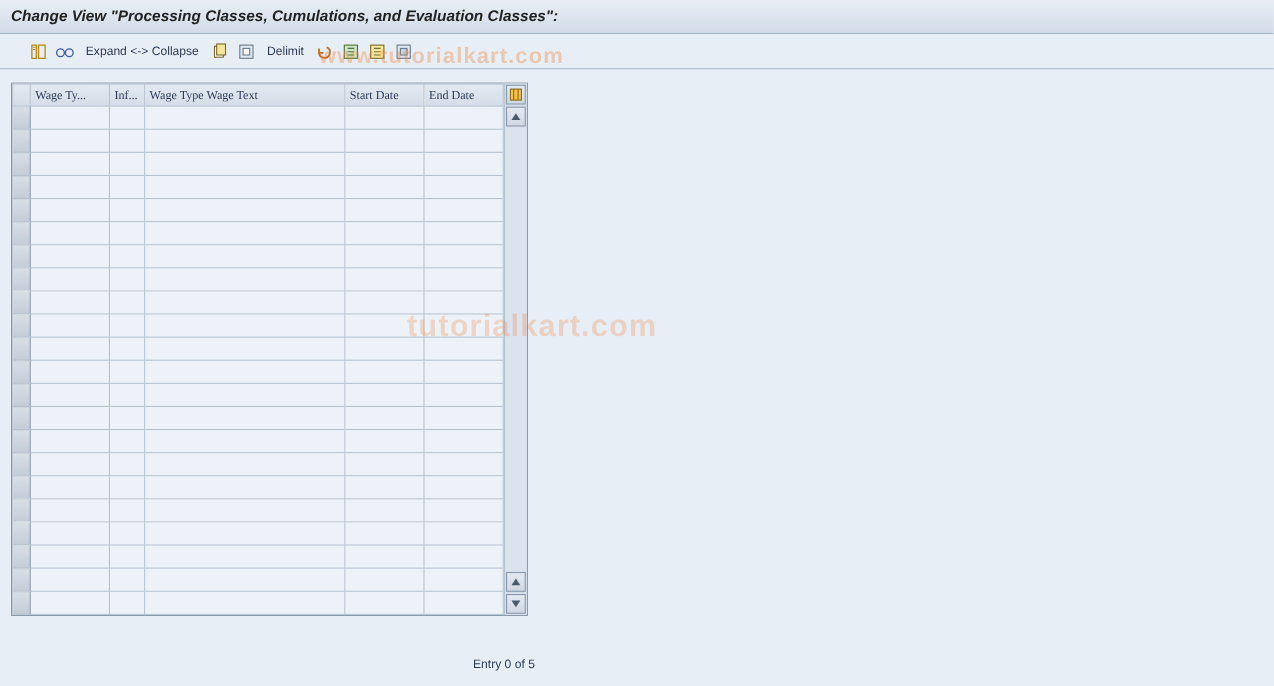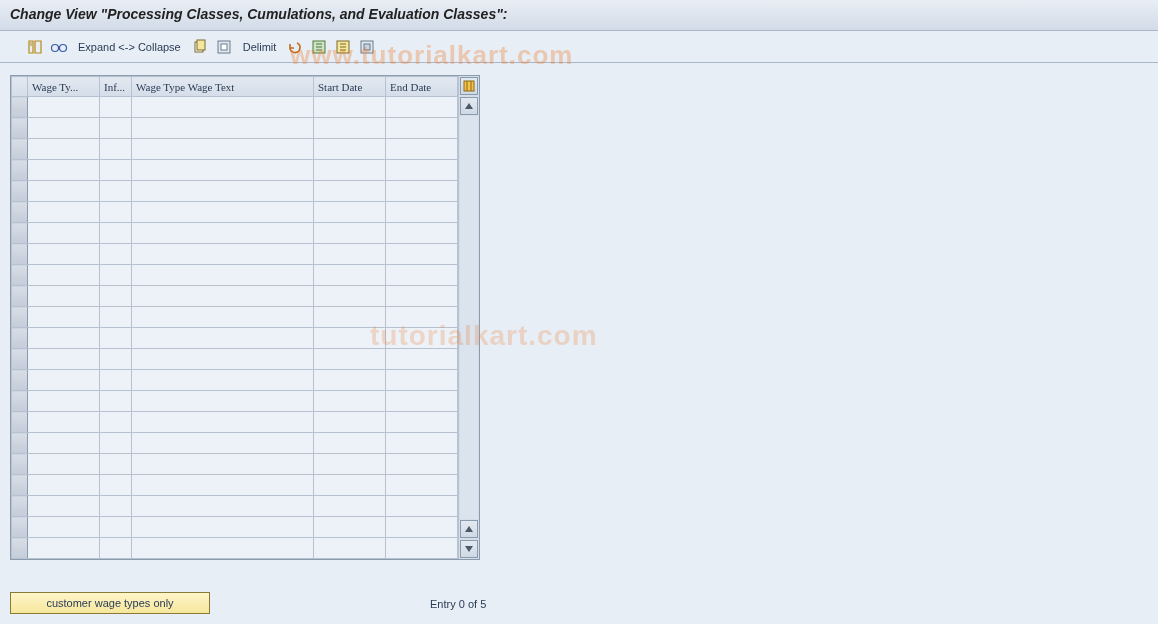--- a/index.html
+++ b/index.html
@@ -142,38 +142,37 @@
       position: absolute;
       left: 430px;
       bottom: 14px;
       color: #2a3b55;
       font-size: 11px;
     }
     .watermark {
       position: absolute;
       top: 40px;
       left: 290px;
-      font-size: 26px;
+      font-size: 20px;
       font-weight: bold;
       color: rgba(234,125,51,0.35);
       letter-spacing: 1px;
       pointer-events: none;
       user-select: none;
     }
     .watermark2 {
       position: absolute;
       top: 280px;
       left: 370px;
       font-size: 28px;
       font-weight: bold;
       color: rgba(234,125,51,0.25);
       letter-spacing: 1px;
       pointer-events: none;
       user-select: none;
-      margin-top: 40px;
     }
     
     svg { display:block; }
   </style>
 </head>
 <body>
 
 <div class="title-bar">
   <span>Change View "Processing Classes, Cumulations, and Evaluation Classes":</span>
 </div>
@@ -453,21 +452,18 @@
       <div class="vs-btn">
         <svg width="10" height="10">
             <path d="M1 2 L9 2 L5 8 Z" fill="#4a5a6a"></path>
           </svg>
       </div>
     </div>
   </div>
 </div>
 
 <div class="footer">
-  <div class="btn wide0">
-    <span>customer wage types only</span>
-  </div>
 </div>
 
 <div class="status">Entry 0 of 5</div>
 
 <div class="watermark">www.tutorialkart.com</div>
 <div class="watermark2">tutorialkart.com</div>
 
 </body></html>

